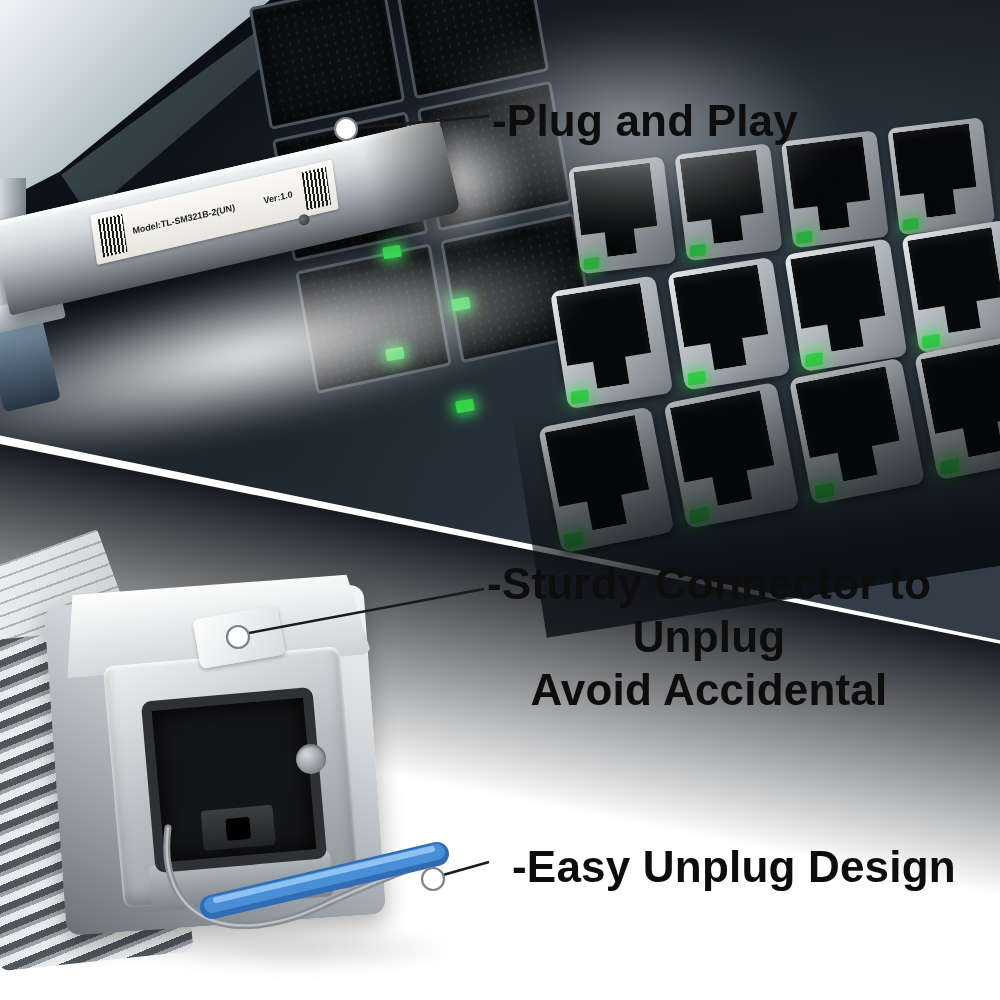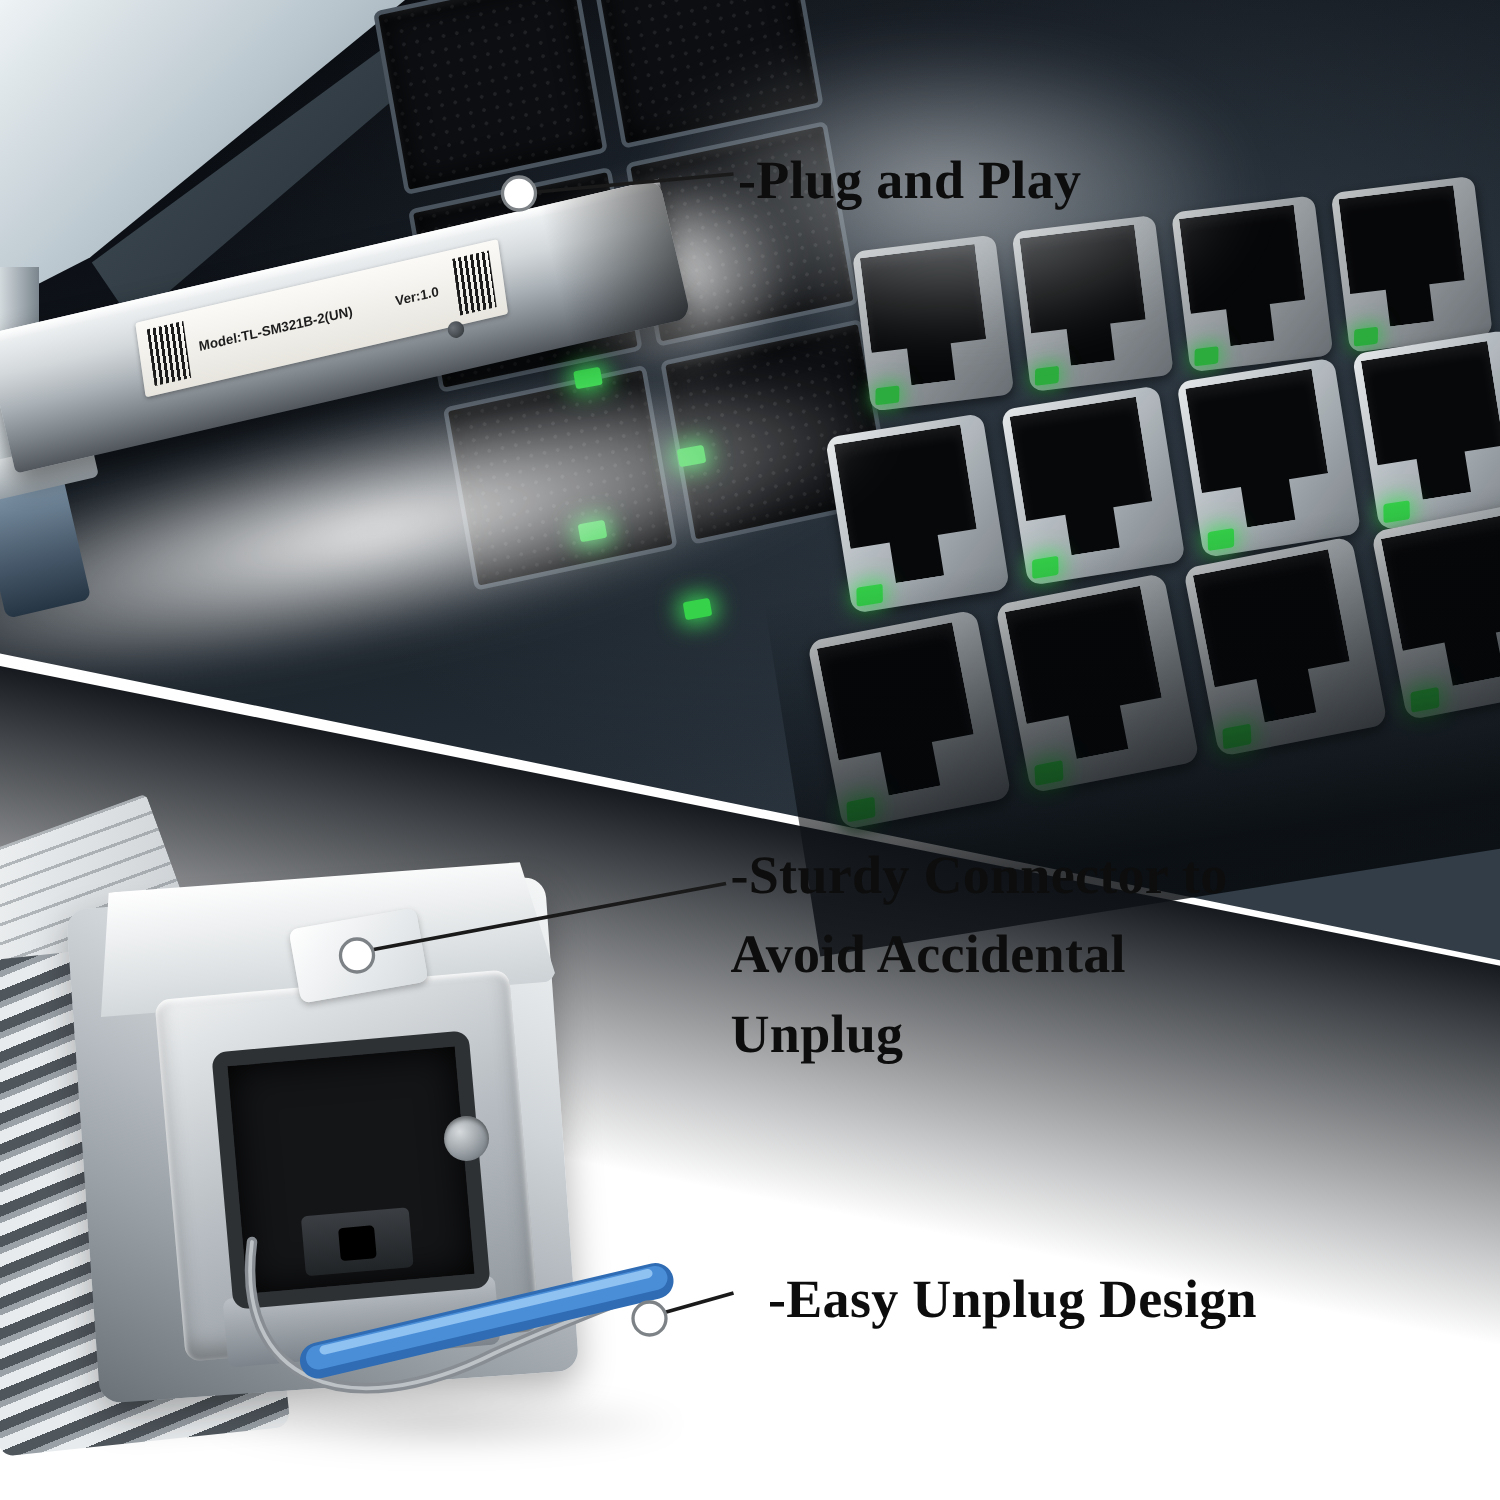--- a/index.html
+++ b/index.html
@@ -127,24 +127,24 @@
     background:radial-gradient(circle at 35% 35%,#d6dadd,#8f969b 60%,#5f666b);
     box-shadow:inset 0 2px 3px rgba(0,0,0,.4);}
   .bm-lip{position:absolute;left:150px;top:858px;width:182px;height:46px;z-index:7;
     transform:rotate(-5deg);border-radius:6px;
     background:linear-gradient(#b9bfc4,#7c838a);}
   .bm-ground{position:absolute;left:130px;top:928px;width:330px;height:42px;z-index:5;
     filter:blur(8px);background:radial-gradient(ellipse, rgba(0,0,0,.18), rgba(0,0,0,0) 70%);}
 
   
   .overlay{position:absolute;left:0;top:0;width:1000px;height:1000px;z-index:10;pointer-events:none;}
-  .ann{position:absolute;z-index:11;color:#0d0d0d;font-weight:bold;font-size:36px;
-    line-height:53px;letter-spacing:.2px;white-space:nowrap;font-family:Liberation Serif, serif;}
+  .ann{position:absolute;z-index:11;color:#0d0d0d;font-weight:bold;font-size:44px;
+    line-height:53px;letter-spacing:.2px;white-space:nowrap;}
   #ann1{left:492px;top:94px;}
-  #ann2{left:487px;top:557px;}
+  #ann2{left:487px;top:557px;text-align:center;}
   #ann3{left:512px;top:840px;}
 </style>
 </head>
 <body>
 
 <div class="scene">
 
   <div class="chassis"></div>
   <div class="wedge"></div>
   <div class="wedge-edge"></div>
@@ -268,20 +268,20 @@
     <circle cx="346" cy="129" r="11" fill="#ffffff" stroke="#7d8287" stroke-width="2.2"></circle>
     <circle cx="238" cy="637" r="11" fill="#ffffff" stroke="#7d8287" stroke-width="2.2"></circle>
     <circle cx="433" cy="879" r="11" fill="#ffffff" stroke="#7d8287" stroke-width="2.2"></circle>
   </svg>
 
   <div class="ann" id="ann1">
     <div>-Plug and Play</div>
   </div>
   <div class="ann" id="ann2">
     <div>-Sturdy Connector to</div>
+    <div>Unplug</div>
     <div>Avoid Accidental</div>
-    <div>Unplug</div>
   </div>
   <div class="ann" id="ann3">
     <div>-Easy Unplug Design</div>
   </div>
 
 </div>
 
 </body></html>

